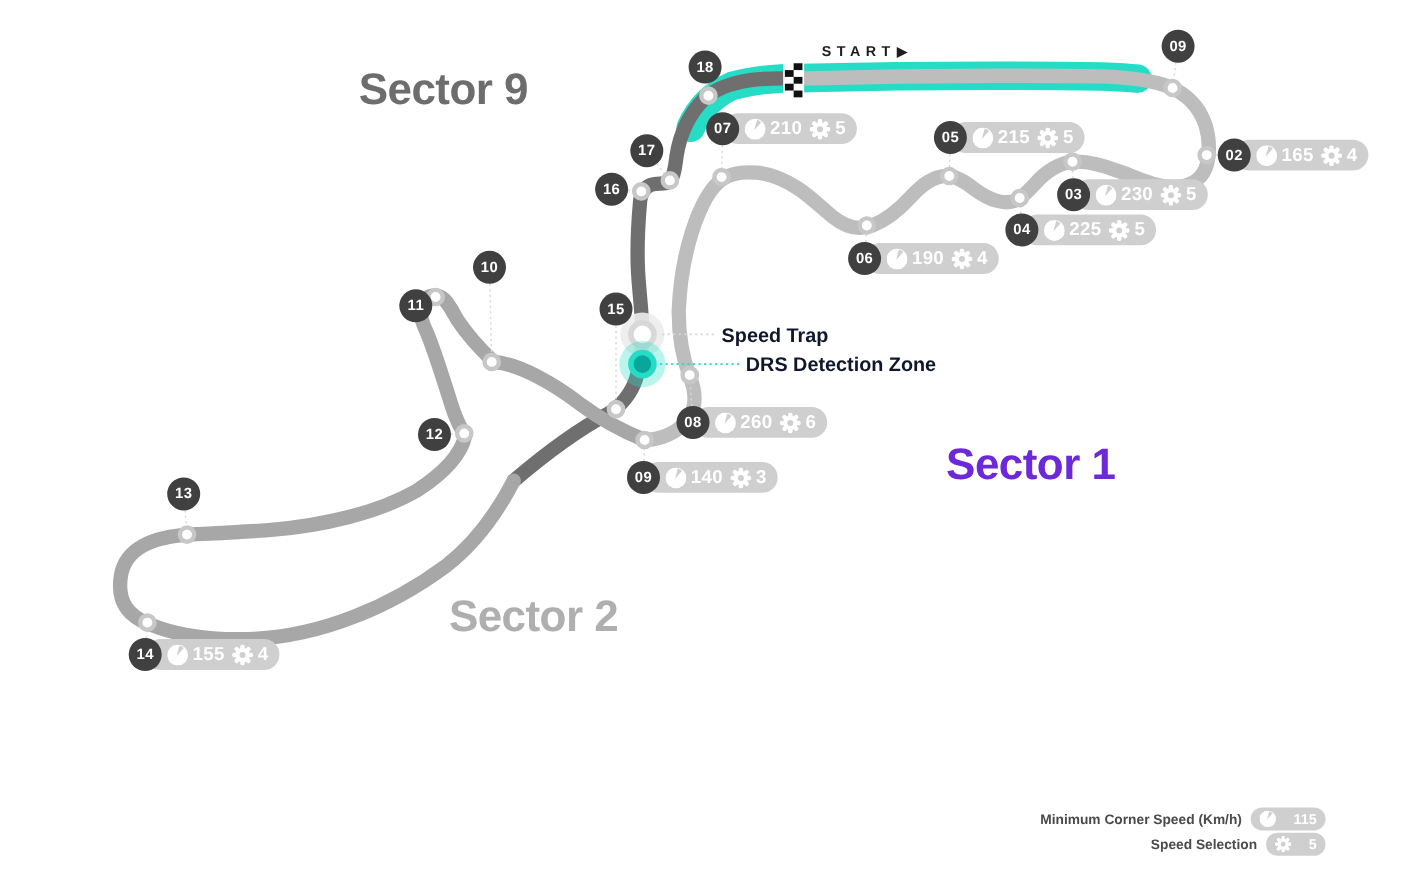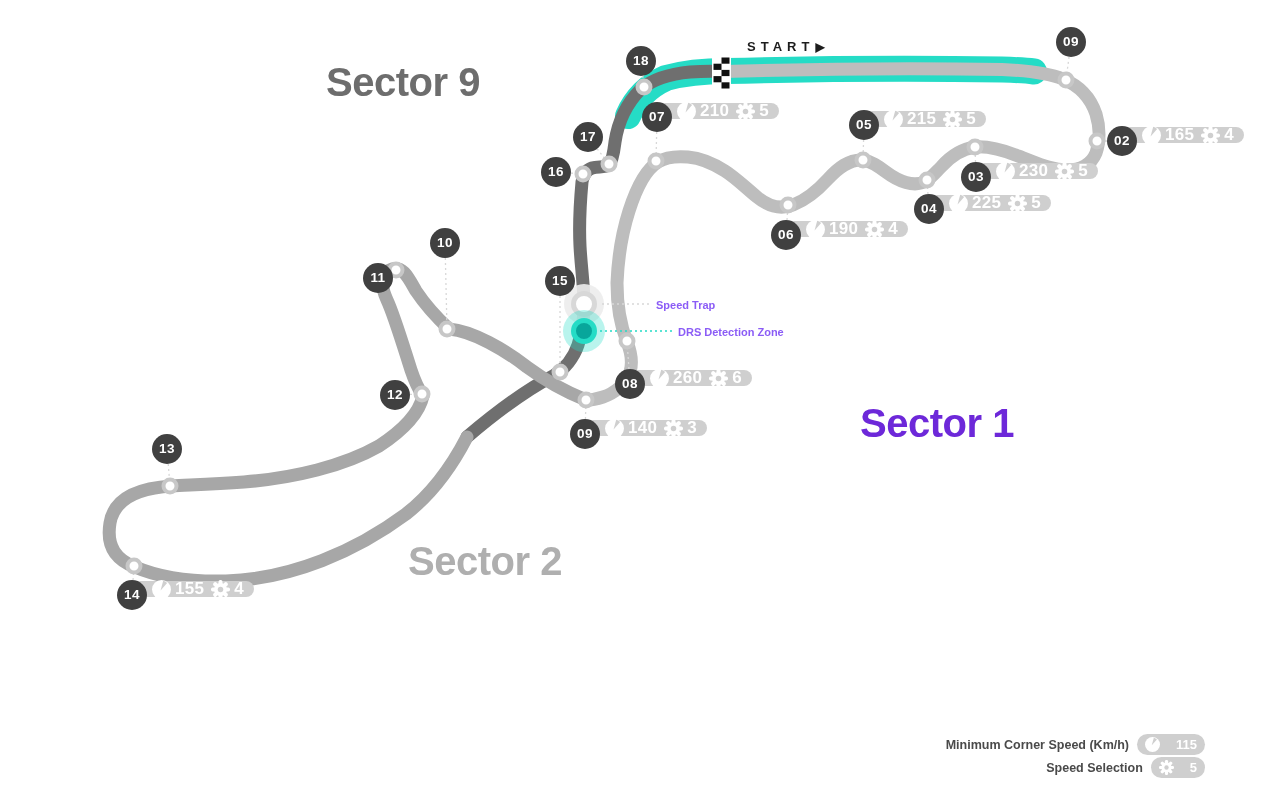--- a/index.html
+++ b/index.html
@@ -3,33 +3,33 @@
 <meta charset="utf-8">
 <style>
   html,body{margin:0;padding:0;background:#ffffff;}
   #stage{position:relative;width:1280px;height:809px;background:#ffffff;overflow:hidden;
          font-family:"Liberation Sans",sans-serif;}
   #track-svg{position:absolute;left:0;top:0;z-index:1;}
   .chip{position:absolute;left:0;top:0;z-index:2;}
   .badge{position:absolute;width:30px;height:30px;border-radius:50%;background:var(--badge);
          color:#fff;font-weight:700;font-size:13.5px;line-height:30px;text-align:center;
          letter-spacing:.4px;z-index:3;}
-  .pill{position:absolute;height:16px;border-radius:14px;background:var(--pill);display:flex;
+  .pill{position:absolute;height:28px;border-radius:14px;background:var(--pill);display:flex;
         align-items:center;color:#fff;font-weight:700;font-size:17px;white-space:nowrap;z-index:2;}
   .pill.badge-left{padding-left:20px;padding-right:10px;}
   .pill .ic{width:19px;height:19px;flex:0 0 auto;}
   .pill .sp{margin-left:4px;letter-spacing:.3px;}
   .pill .gr{margin-left:4px;letter-spacing:.3px;}
   .pill .gic{margin-left:7px;}
   .sector-label{position:absolute;transform:translate(-50%,-50%);font-weight:700;font-size:40px;
                 letter-spacing:-.5px;z-index:2;white-space:nowrap;}
   .start-label{position:absolute;z-index:2;font-weight:700;font-size:13px;letter-spacing:5px;
                color:#1d1d1d;display:flex;align-items:center;white-space:nowrap;}
   .start-label .arrow{font-size:12px;letter-spacing:0;margin-left:1px;}
-  .marker-label{position:absolute;z-index:4;font-weight:700;font-size:11px;color:#8b5cf6;
+  .marker-label{position:absolute;z-index:4;font-weight:700;font-size:18px;color:#0f172a;
                 white-space:nowrap;transform:translateY(-50%);}
   .legend-row{position:absolute;right:75px;display:flex;align-items:center;gap:8px;z-index:2;}
   .legend-row .lbl{font-weight:700;font-size:12.5px;color:#4a4a4a;white-space:nowrap;margin-left:12px;}
   .mini-pill{height:21px;border-radius:11px;background:var(--pill);display:flex;align-items:center;
              gap:16px;padding:0 8px;color:#fff;font-weight:700;font-size:13px;}
   .mini-pill .ic{width:15px;height:15px;flex:0 0 auto;}
 </style>
 </head>
 <body>
 

